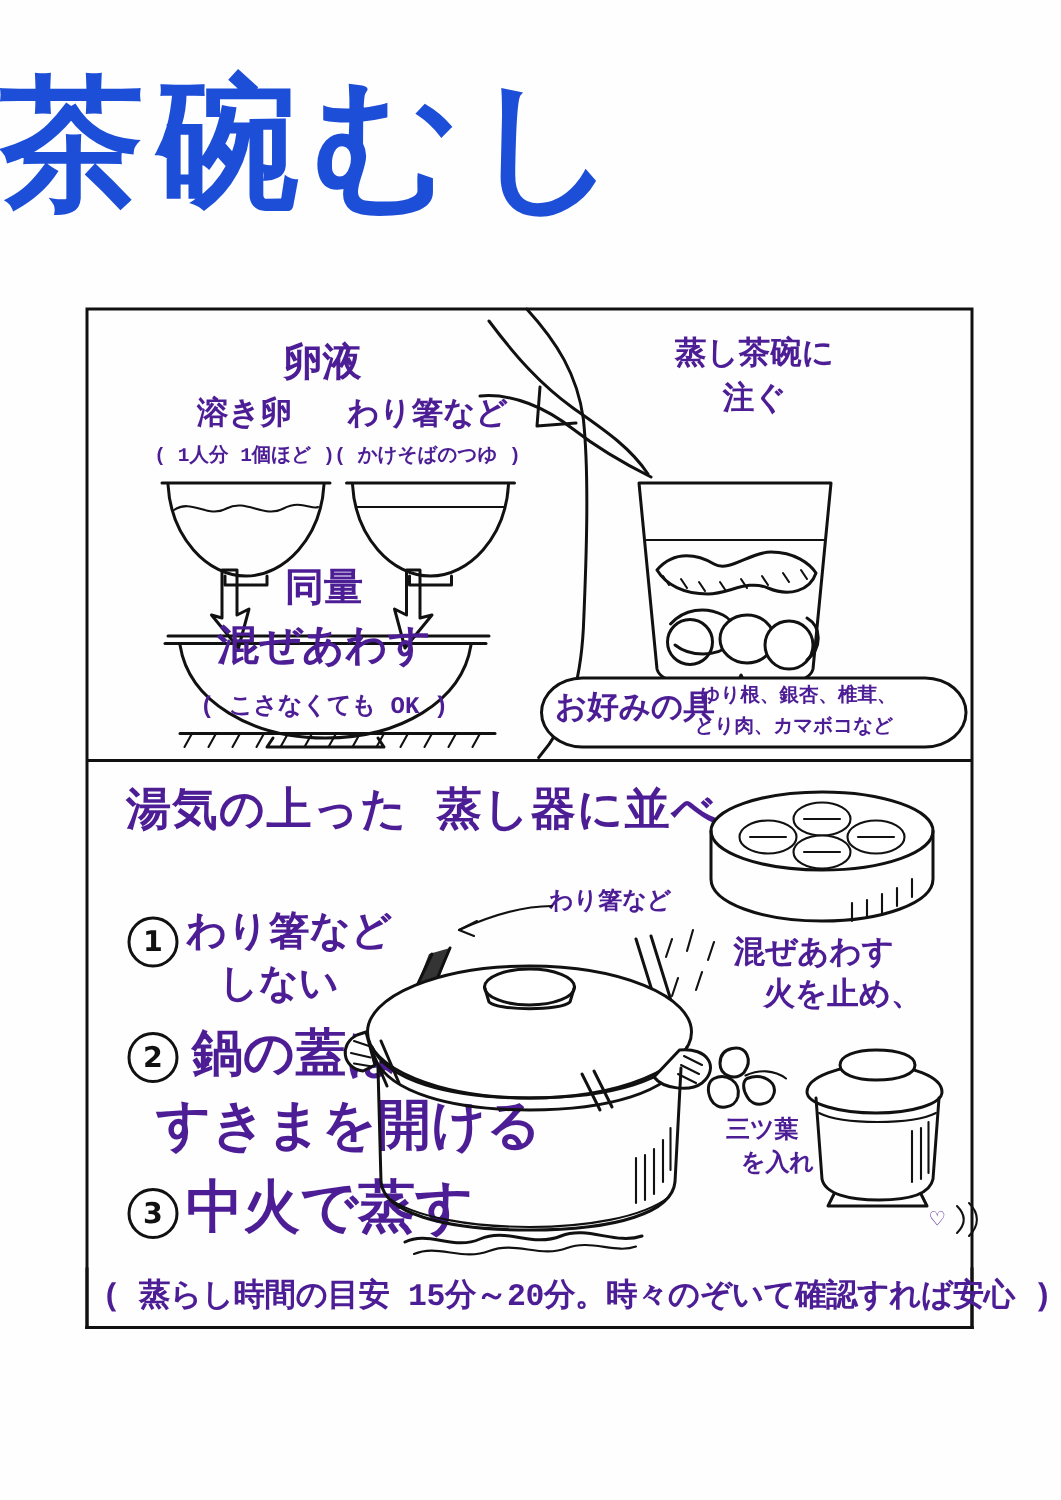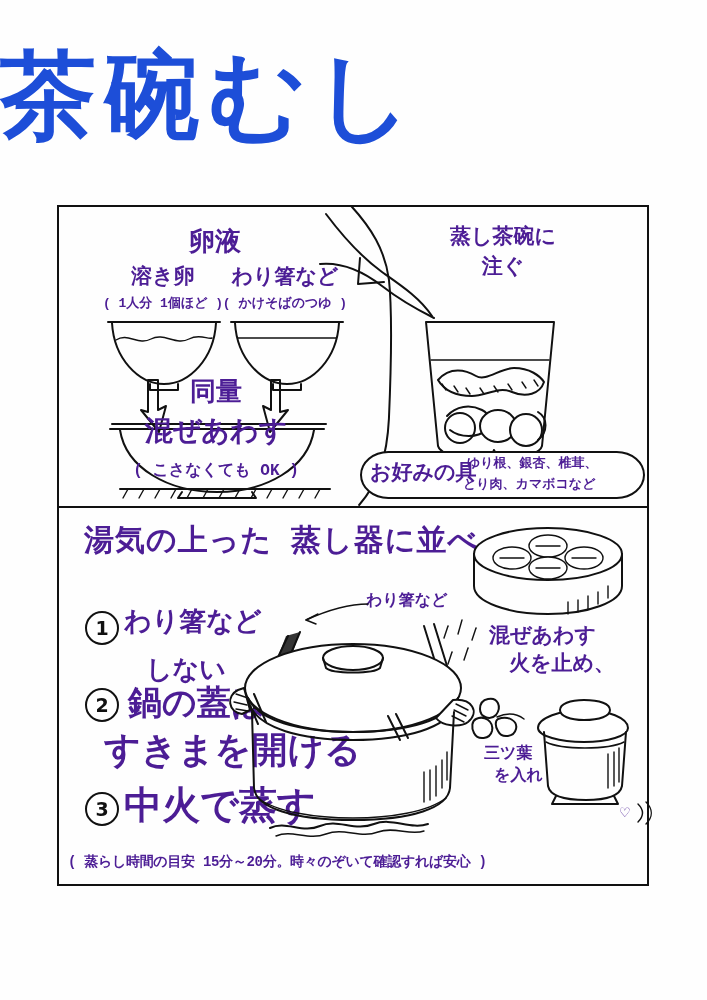--- a/index.html
+++ b/index.html
@@ -212,21 +212,21 @@
   </svg>
 
   <div class="hand h-sm" style="left:366px;top:592px;text-align:right;">わり箸など</div>
   <svg style="position:absolute;left:300px;top:600px;" width="70" height="26" viewBox="0 0 70 26">
     <path class="ink-thin" d="M68 4 C 48 4, 28 10, 6 20"></path>
     <path class="ink-thin" d="M6 20 L18 14 M6 20 L16 24"></path>
   </svg>
 
   <div class="step-num" style="left:85px;top:611px;">1</div>
   <div class="hand" style="left:124px;top:608px;font-size:27px;font-weight:700;">わり箸など</div>
-  <div class="hand" style="left:146px;top:656px;font-size:26px;font-weight:700;">しない</div>
+  <div class="hand" style="left:146px;top:642px;font-size:26px;font-weight:700;">しない</div>
 
   <div class="step-num" style="left:85px;top:688px;">2</div>
   <div class="hand" style="left:128px;top:685px;font-size:34px;font-weight:700;">鍋の蓋は</div>
   <div class="hand" style="left:104px;top:732px;font-size:36px;font-weight:700;">すきまを開ける</div>
 
   <div class="step-num" style="left:85px;top:792px;">3</div>
   <div class="hand" style="left:124px;top:786px;font-size:38px;font-weight:700;">中火で蒸す</div>
 
   <svg style="position:absolute;left:228px;top:612px;" width="250" height="230" viewBox="0 0 250 230">
 
@@ -310,15 +310,15 @@
 
   <div class="hand h-sm" style="left:620px;top:805px;">♡</div>
   <svg style="position:absolute;left:634px;top:800px;" width="22" height="26" viewBox="0 0 22 26">
     <g class="ink-thin">
       <path d="M4 4 C 10 10, 10 16, 4 22"></path>
       <path d="M12 2 C 19 9, 19 17, 12 24"></path>
     </g>
   </svg>
 
   <div class="frame" style="left:57px;top:845px;width:592px;height:41px;border-top:none;"></div>
-  <div class="hand" style="left:68px;top:854px;font-size:14px;font-weight:700;letter-spacing:-0.3px;">( 蒸らし時間の目安 15分～20分。時々のぞいて確認すれば安心 )</div>
+  <div class="hand" style="left:68px;top:854px;font-size:21px;font-weight:700;letter-spacing:-0.3px;">( 蒸らし時間の目安 15分～20分。時々のぞいて確認すれば安心 )</div>
 
 </div>
 
 </body></html>

